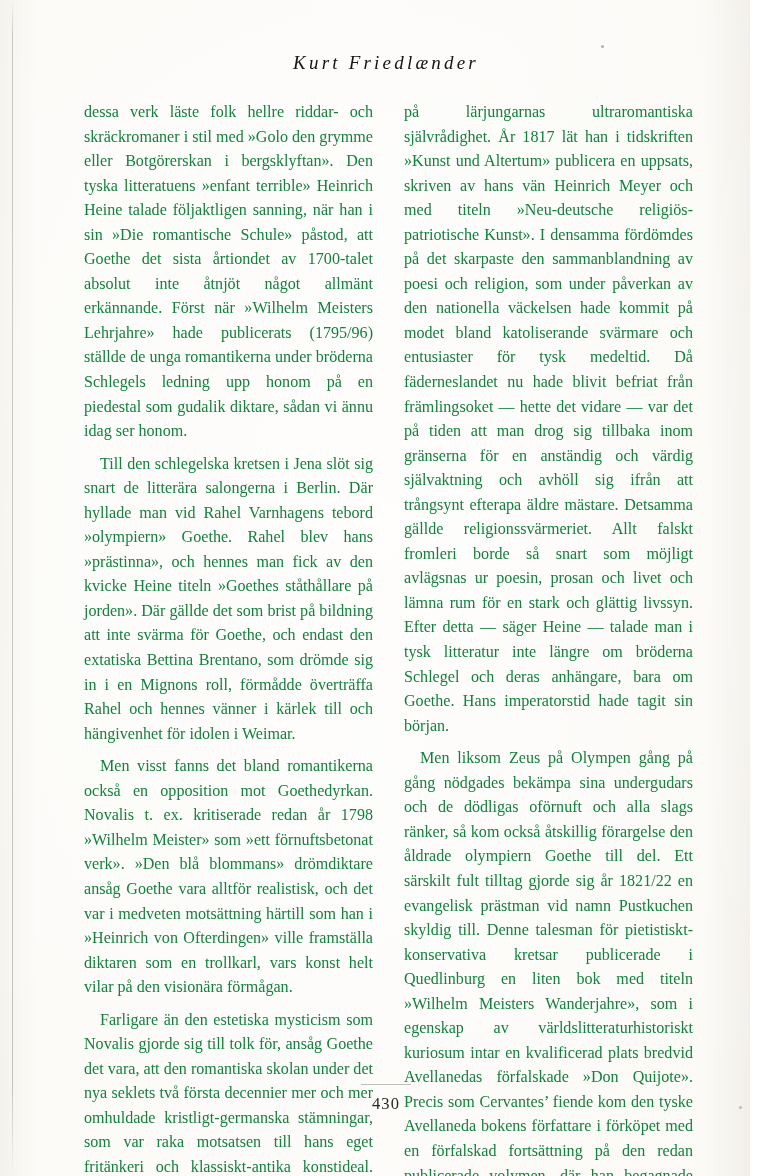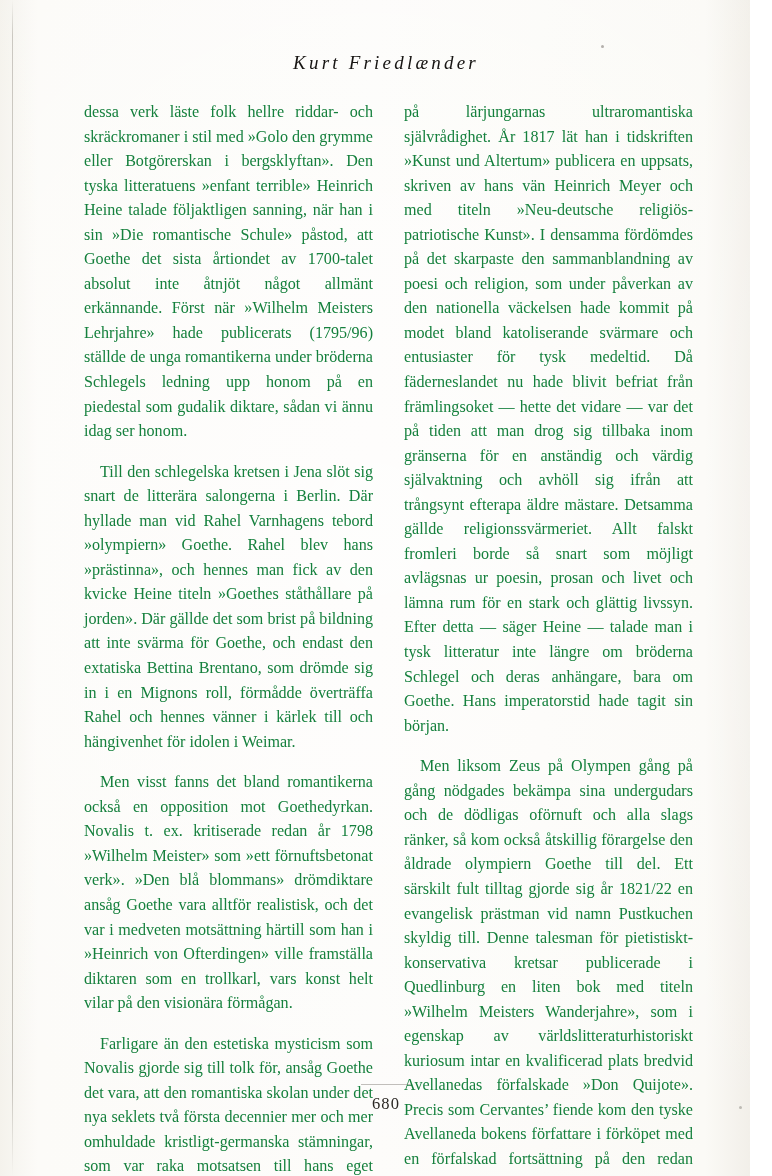--- a/index.html
+++ b/index.html
@@ -100,21 +100,21 @@
     hyphens: none;
     color: #15803d;
   }
 
   .para.indent {
     text-indent: 16px;
   }
 
   
   .para + .para {
-    margin-top: 16px;
+    margin-top: 8px;
   }
 
   
   .osf {
     font-family: "Liberation Serif", "DejaVu Serif", serif;
     font-size: 0.94em;
     letter-spacing: 0.2px;
   }
 
   
@@ -167,17 +167,17 @@
 
       <div class="column">
         <p class="para">på lärjungarnas ultraromantiska självrådighet. År 1817 lät han i tidskriften »Kunst und Altertum» publicera en uppsats, skriven av hans vän Heinrich Meyer och med titeln »Neu-deutsche religiös-patriotische Kunst». I densamma fördömdes på det skarpaste den sammanblandning av poesi och religion, som under påverkan av den nationella väckelsen hade kommit på modet bland katoliserande svärmare och entusiaster för tysk medeltid. Då fäderneslandet nu hade blivit befriat från främlingsoket — hette det vidare — var det på tiden att man drog sig tillbaka inom gränserna för en anständig och värdig självaktning och avhöll sig ifrån att trångsynt efterapa äldre mästare. Detsamma gällde religionssvärmeriet. Allt falskt fromleri borde så snart som möjligt avlägsnas ur poesin, prosan och livet och lämna rum för en stark och glättig livssyn. Efter detta — säger Heine — talade man i tysk litteratur inte längre om bröderna Schlegel och deras anhängare, bara om Goethe. Hans imperatorstid hade tagit sin början.</p>
         <p class="para indent">Men liksom Zeus på Olympen gång på gång nödgades bekämpa sina undergudars och de dödligas oförnuft och alla slags ränker, så kom också åtskillig förargelse den åldrade olympiern Goethe till del. Ett särskilt fult tilltag gjorde sig år 1821/22 en evangelisk prästman vid namn Pustkuchen skyldig till. Denne talesman för pietistiskt-konservativa kretsar publicerade i Quedlinburg en liten bok med titeln »Wilhelm Meisters Wanderjahre», som i egenskap av världslitteraturhistoriskt kuriosum intar en kvalificerad plats bredvid Avellanedas förfalskade »Don Quijote». Precis som Cervantes’ fiende kom den tyske Avellaneda bokens författare i förköpet med en förfalskad fortsättning på den redan publicerade volymen, där han begagnade originalverkets personer till att rikta ett angrepp mot deras egen skapare. Sålunda får vi höra Pustkuchens »pseudo-Wilhelm Meister» i ett samtal med kaptenen polemisera mot Goethe. De pådyv-</p>
       </div>
 
     </div>
 
     <div class="folio-wrap">
       <div class="folio-rule"></div>
-      <span class="folio osf">680</span>
+      <span class="folio osf">430</span>
     </div>
 
   </div>
 </div>
 
 </body></html>

